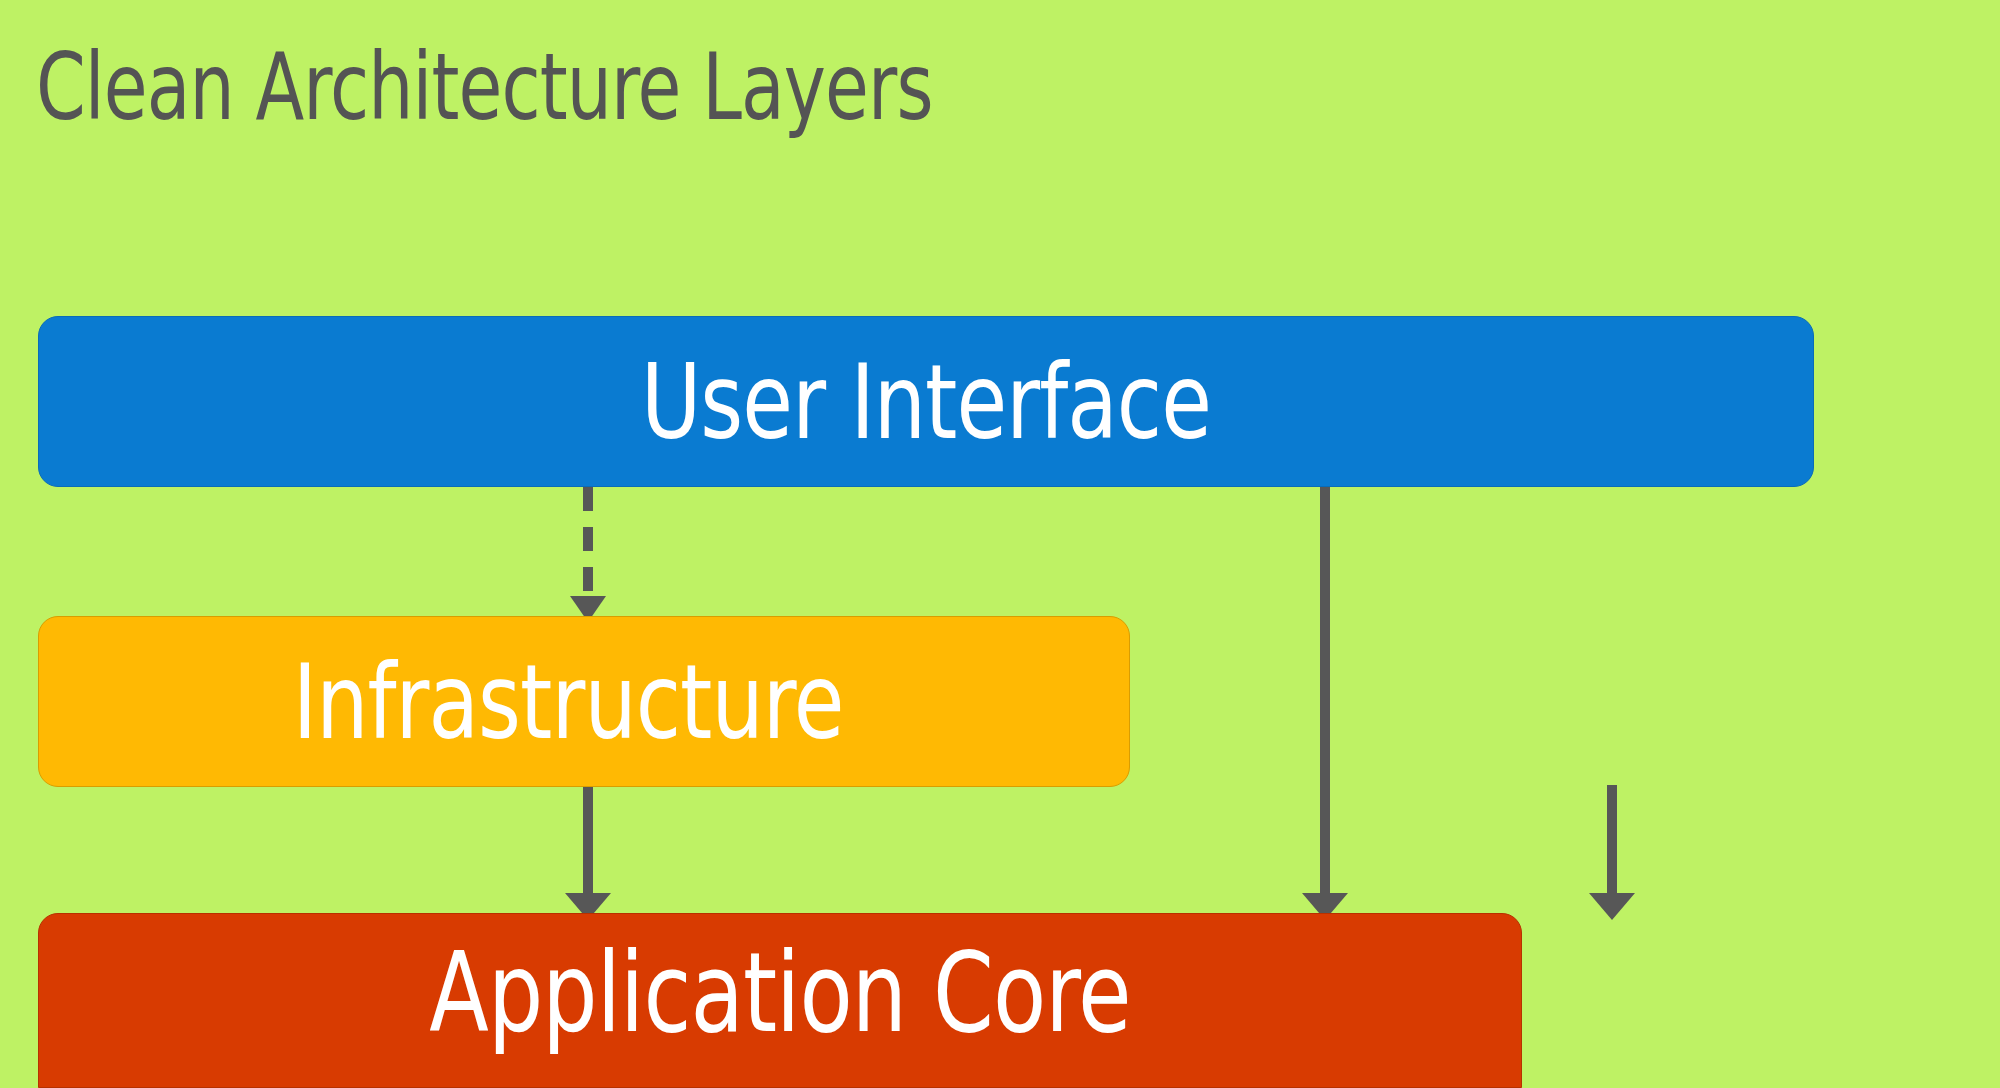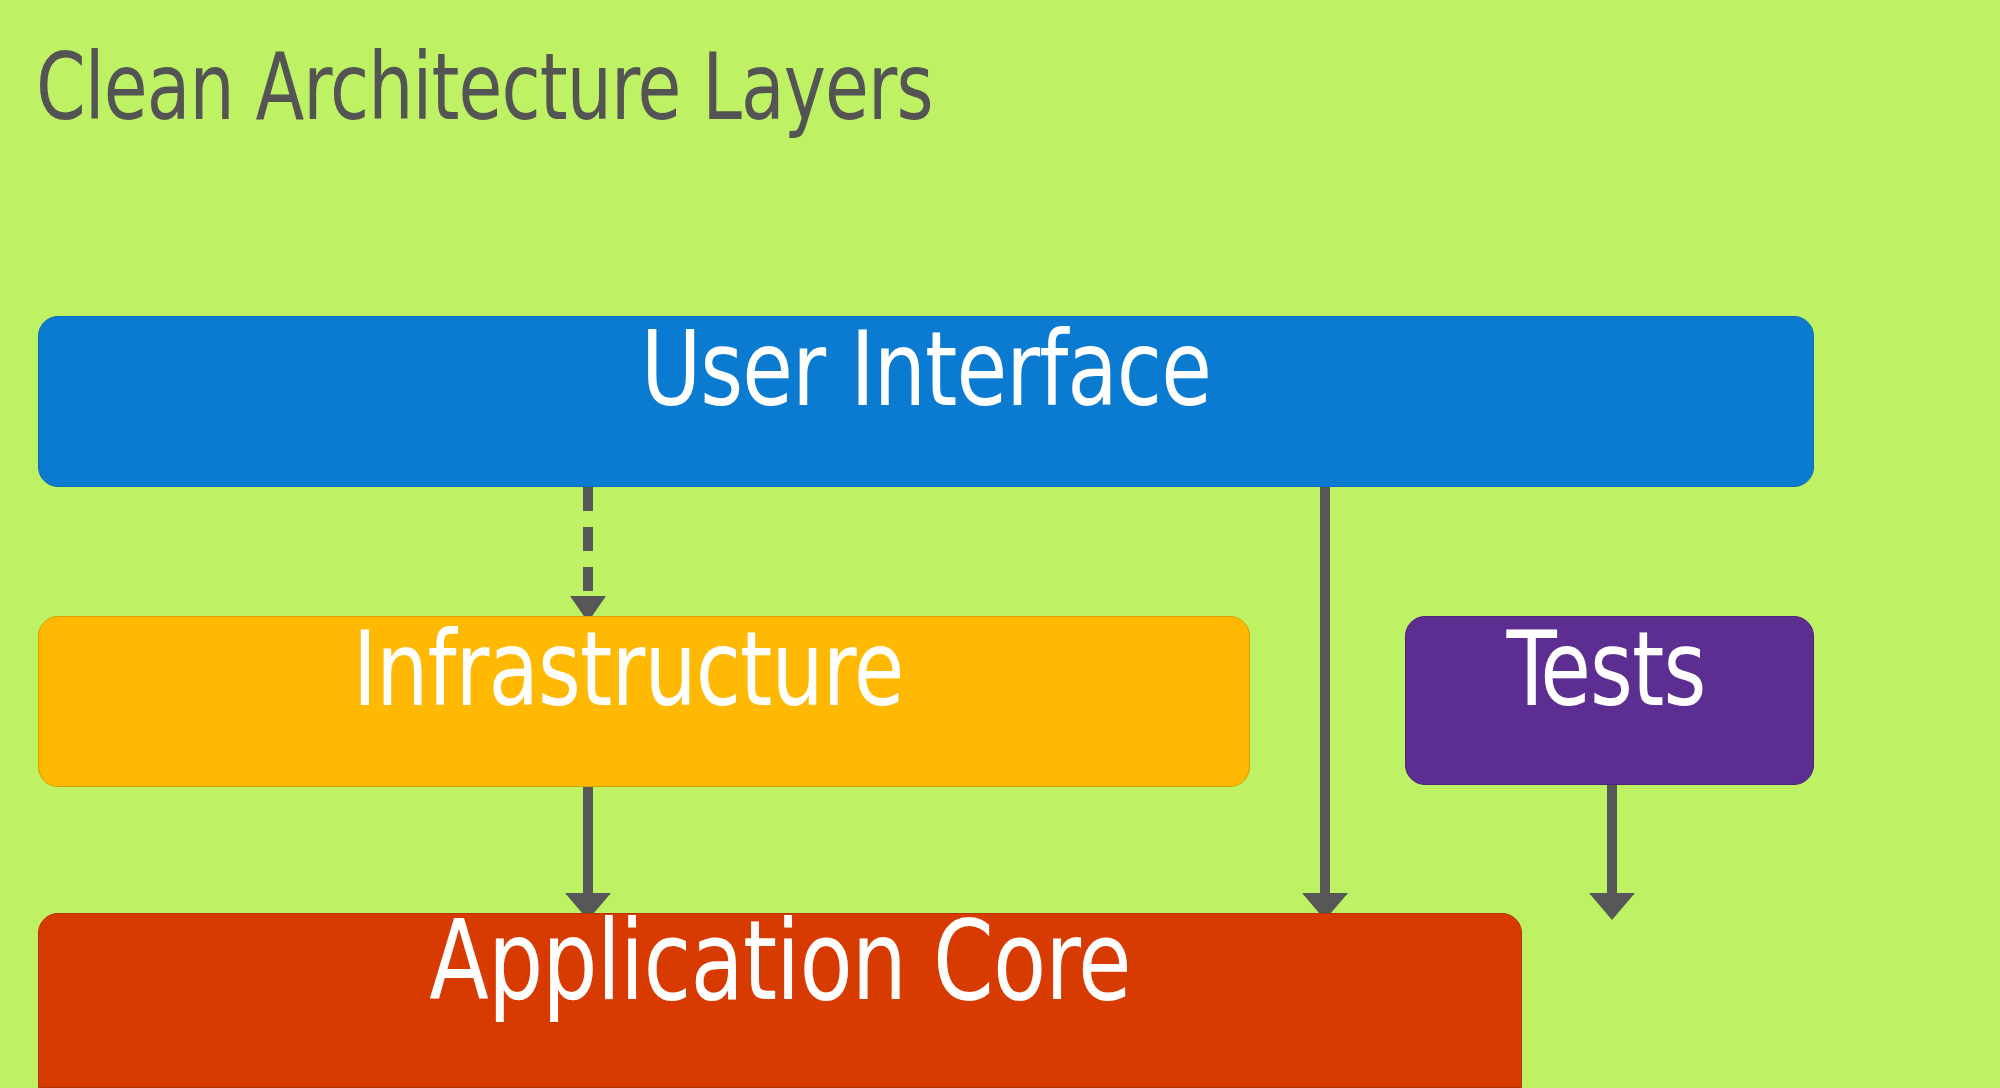--- a/index.html
+++ b/index.html
@@ -65,20 +65,21 @@
     width: 160px;
     height: 24px;
   }
 
   
   .layer-box {
     position: absolute;
     border-radius: 20px;
     box-sizing: border-box;
     display: flex;
+    align-items: center;
     overflow: hidden;
   }
   .layer-label {
     width: 100%;
     text-align: center;
     color: #ffffff;
     font-family: "DejaVu Sans Condensed", "Liberation Sans Narrow", "Liberation Sans", sans-serif;
     font-weight: 300;
     letter-spacing: -1px;
     white-space: nowrap;
@@ -89,21 +90,21 @@
   #box-user-interface {
     left: 38px;  top: 316px;
     width: 1776px; height: 171px;
     background: #0A7BD1;
     border: 1.5px solid #0A6CB8;
   }
   #box-user-interface .layer-label { font-size: 104px; }
 
   #box-infrastructure {
     left: 38px;  top: 616px;
-    width: 1212px; height: 171px;
+    width: 1092px; height: 171px;
     background: #FFB903;
     border: 1.5px solid #D99D00;
   }
   #box-infrastructure .layer-label {
     font-size: 104px;
     transform: scaleX(0.88) translateX(-18px);
   }
 
   #box-tests {
     left: 1405px; top: 616px;
@@ -173,21 +174,18 @@
   </svg>
 
   <div class="layer-box" id="box-user-interface">
     <div class="layer-label">User Interface</div>
   </div>
 
   <div class="layer-box" id="box-infrastructure">
     <div class="layer-label">Infrastructure</div>
   </div>
 
-  <div class="layer-box" id="box-tests">
-    <div class="layer-label">Tests</div>
-  </div>
 
   <div class="layer-box" id="box-application-core">
     <div class="layer-label">Application Core</div>
   </div>
 
 </div>
 
 </body></html>

